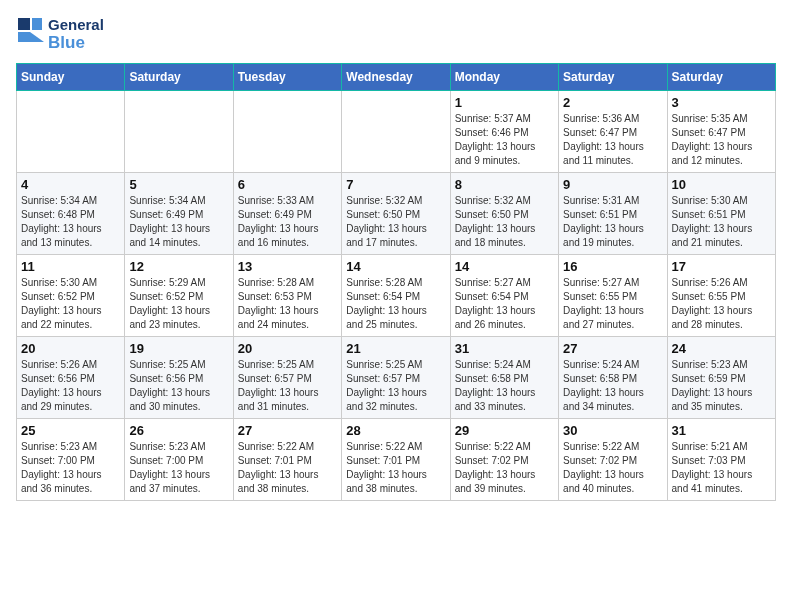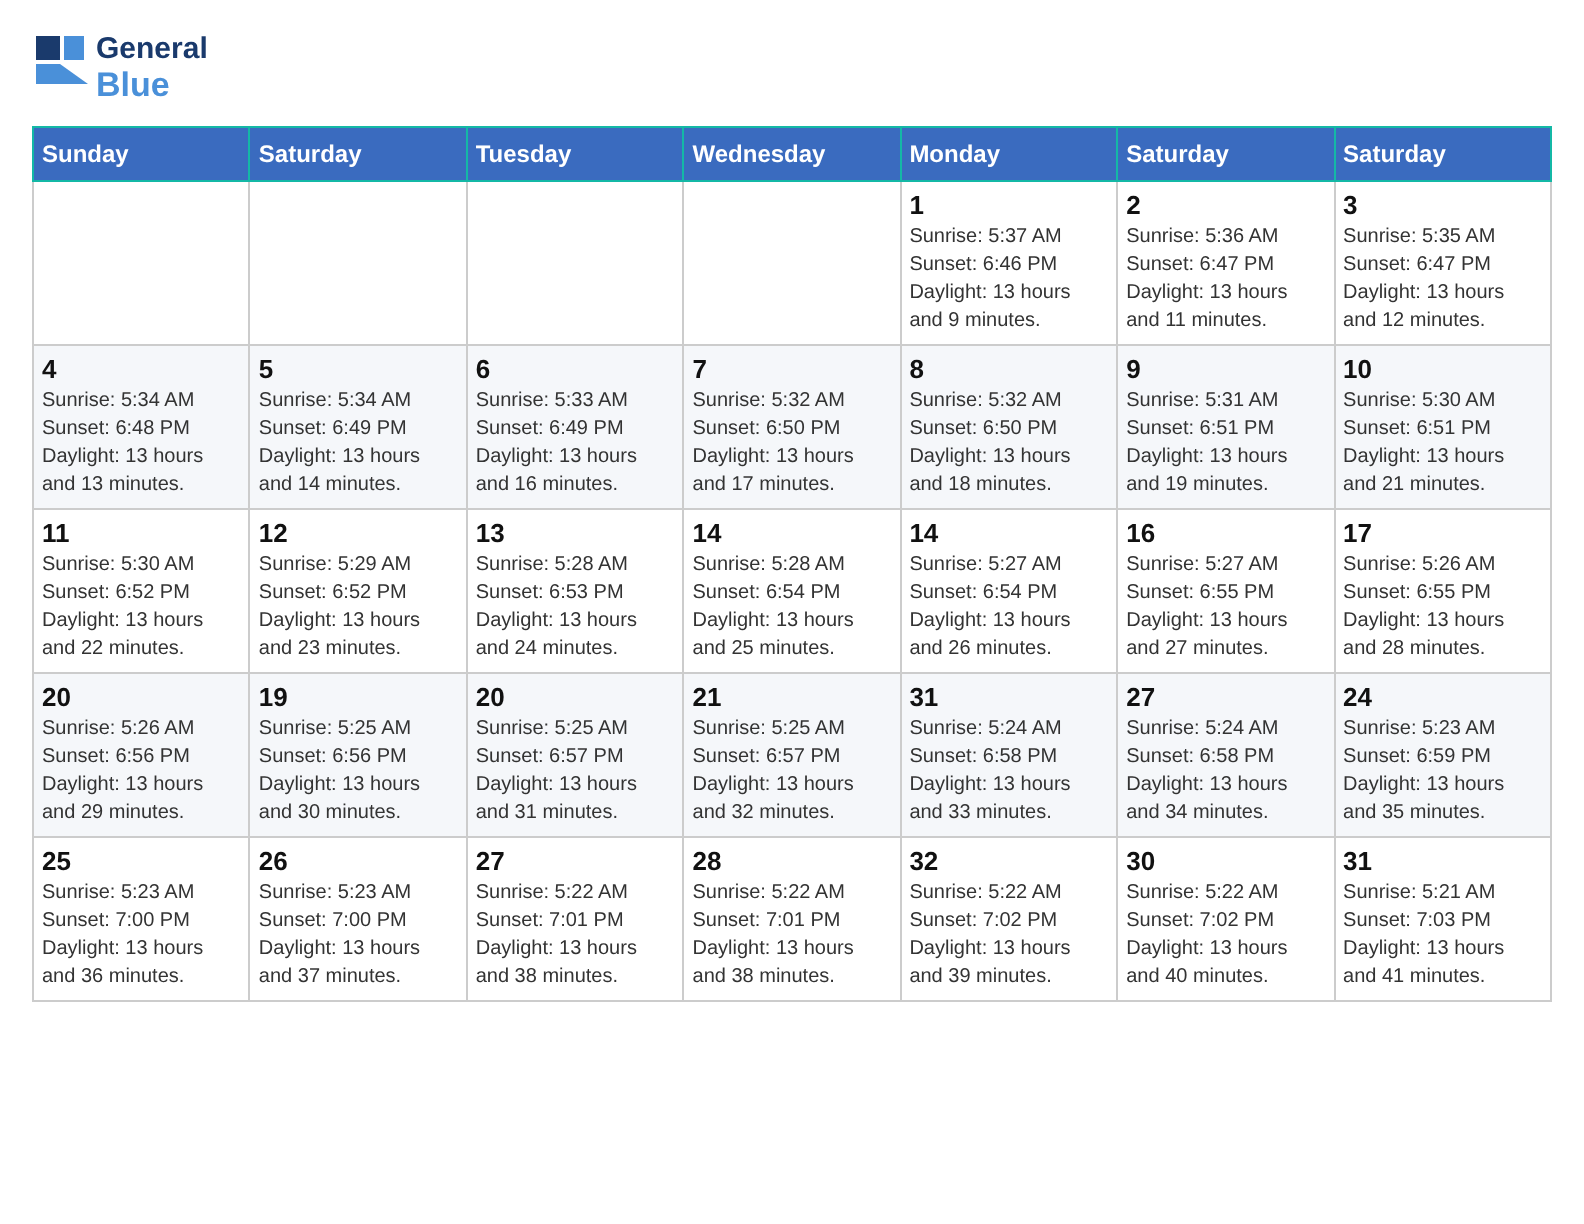--- a/index.html
+++ b/index.html
@@ -227,21 +227,21 @@
         </td>
         <td>
           <div class="day-number">27</div>
           <div class="day-info">Sunrise: 5:22 AM<br>Sunset: 7:01 PM<br>Daylight: 13 hours<br>and 38 minutes.</div>
         </td>
         <td>
           <div class="day-number">28</div>
           <div class="day-info">Sunrise: 5:22 AM<br>Sunset: 7:01 PM<br>Daylight: 13 hours<br>and 38 minutes.</div>
         </td>
         <td>
-          <div class="day-number">32</div>
+          <div class="day-number">29</div>
           <div class="day-info">Sunrise: 5:22 AM<br>Sunset: 7:02 PM<br>Daylight: 13 hours<br>and 39 minutes.</div>
         </td>
         <td>
           <div class="day-number">30</div>
           <div class="day-info">Sunrise: 5:22 AM<br>Sunset: 7:02 PM<br>Daylight: 13 hours<br>and 40 minutes.</div>
         </td>
         <td>
           <div class="day-number">31</div>
           <div class="day-info">Sunrise: 5:21 AM<br>Sunset: 7:03 PM<br>Daylight: 13 hours<br>and 41 minutes.</div>
         </td>

